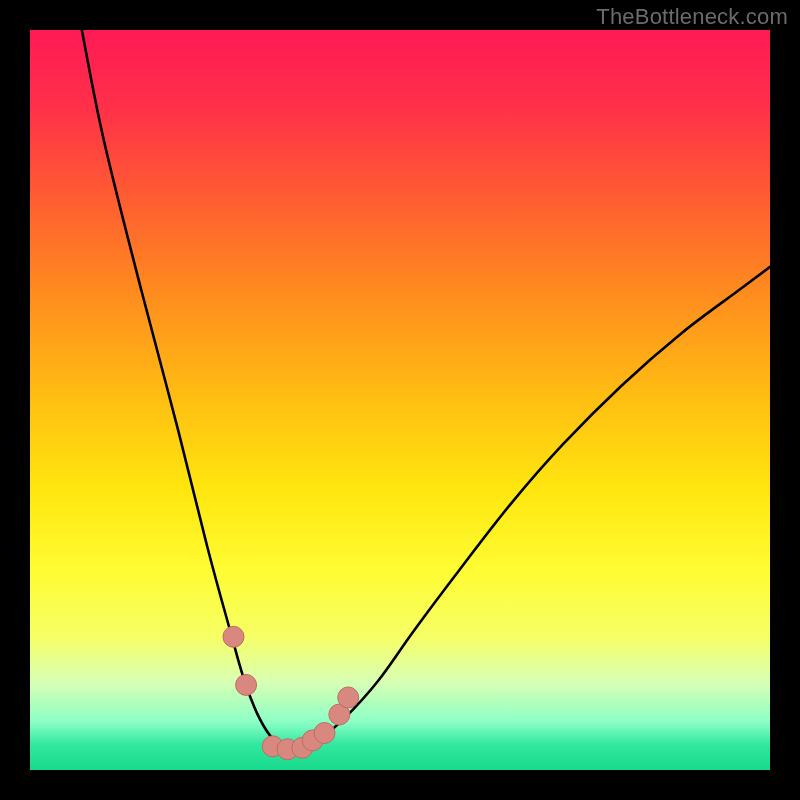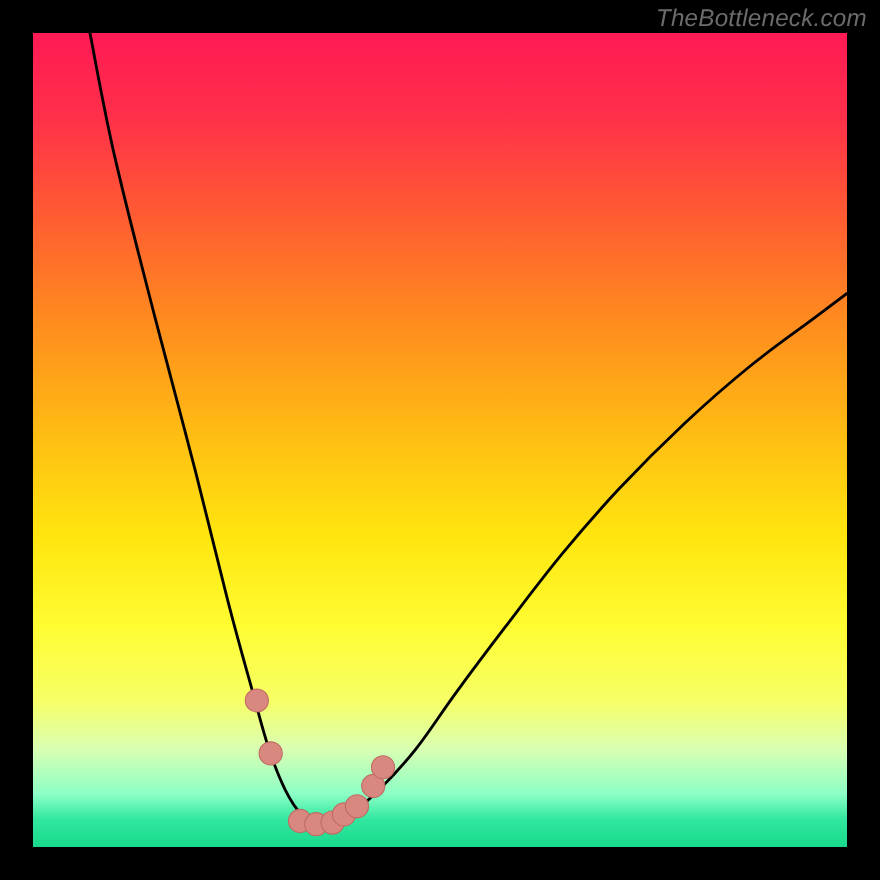--- a/index.html
+++ b/index.html
@@ -11,21 +11,20 @@
     overflow: hidden;
     font-family: Arial, Helvetica, sans-serif;
   }
   .frame {
     position: absolute;
     left: 0;
     top: 0;
     width: 800px;
     height: 780px;
     background: #000;
-    font-style: italic;
   }
   .watermark {
     position: absolute;
     top: 4px;
     right: 12px;
     color: #6b6b6b;
     font-size: 22px;
     letter-spacing: 0.2px;
     font-weight: 400;
     user-select: none;

